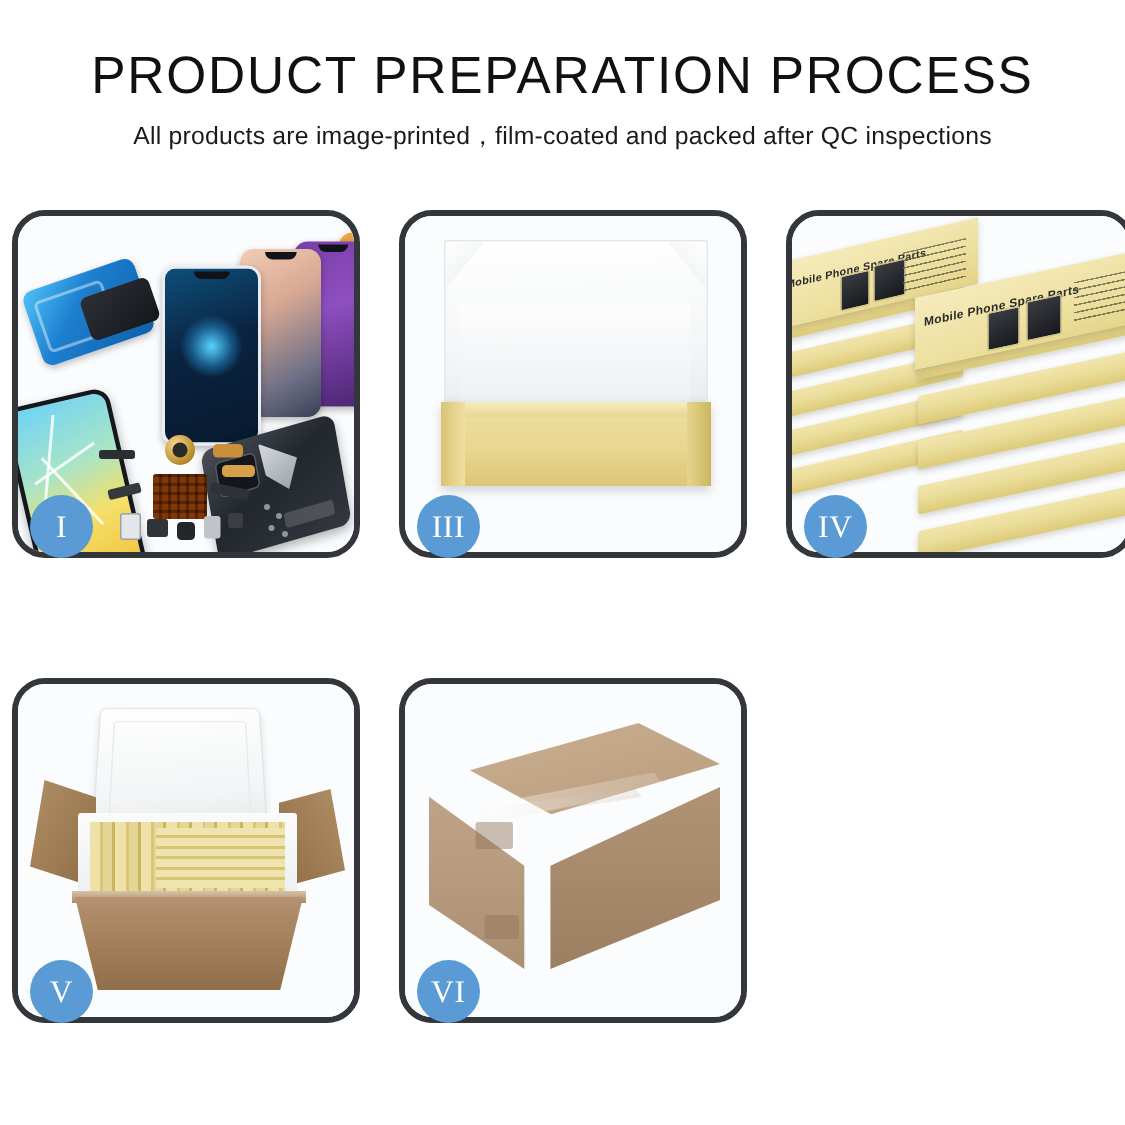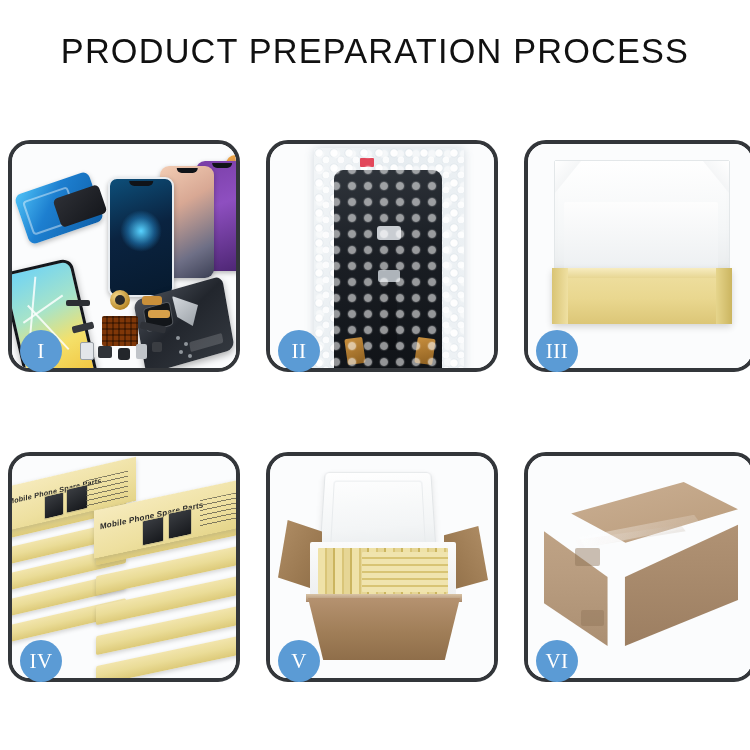--- a/index.html
+++ b/index.html
@@ -424,20 +424,21 @@
   .c-tab2 {
     position: absolute; left: 19%; bottom: 12%; width: 12%; height: 10%;
     background: rgba(140,112,84,.40); border-radius: 2px;
   }
 </style>
 </head>
 <body>
 
 <div class="header">
   <div class="title">PRODUCT PREPARATION PROCESS</div>
+  <div class="subtitle">All products are image-printed，film-coated and packed after QC inspections</div>
 </div>
 
 <div class="grid">
 
   <div class="card">
     <div class="card-inner">
       <div class="scene">
         <div class="flexcable"></div>
         <div class="flexcable2"></div>
 
@@ -477,36 +478,20 @@
           <span class="pt sq4"></span>
           <span class="pt sq5"></span>
           <span class="pt screws"></span>
           <span class="pt tweezer"></span>
         </div>
       </div>
     </div>
     <div class="badge">I</div>
   </div>
 
-  <div class="card">
-    <div class="card-inner">
-      <div class="scene">
-        <div class="bubblebag">
-          <div class="lcdpanel">
-            <span class="redlabel"></span>
-          </div>
-          <div class="lcdflex"></div>
-          <div class="conn l"></div>
-          <div class="conn r"></div>
-          <div class="bubbleoverlay"></div>
-        </div>
-      </div>
-    </div>
-    <div class="badge">II</div>
-  </div>
 
   <div class="card">
     <div class="card-inner">
       <div class="scene">
         <div class="box3-lid"></div>
         <div class="box3-foamfront"></div>
         <div class="box3-bubbles"></div>
         <div class="box3-tray">
           <span class="lip"></span>
             <span class="edgeL"></span>

